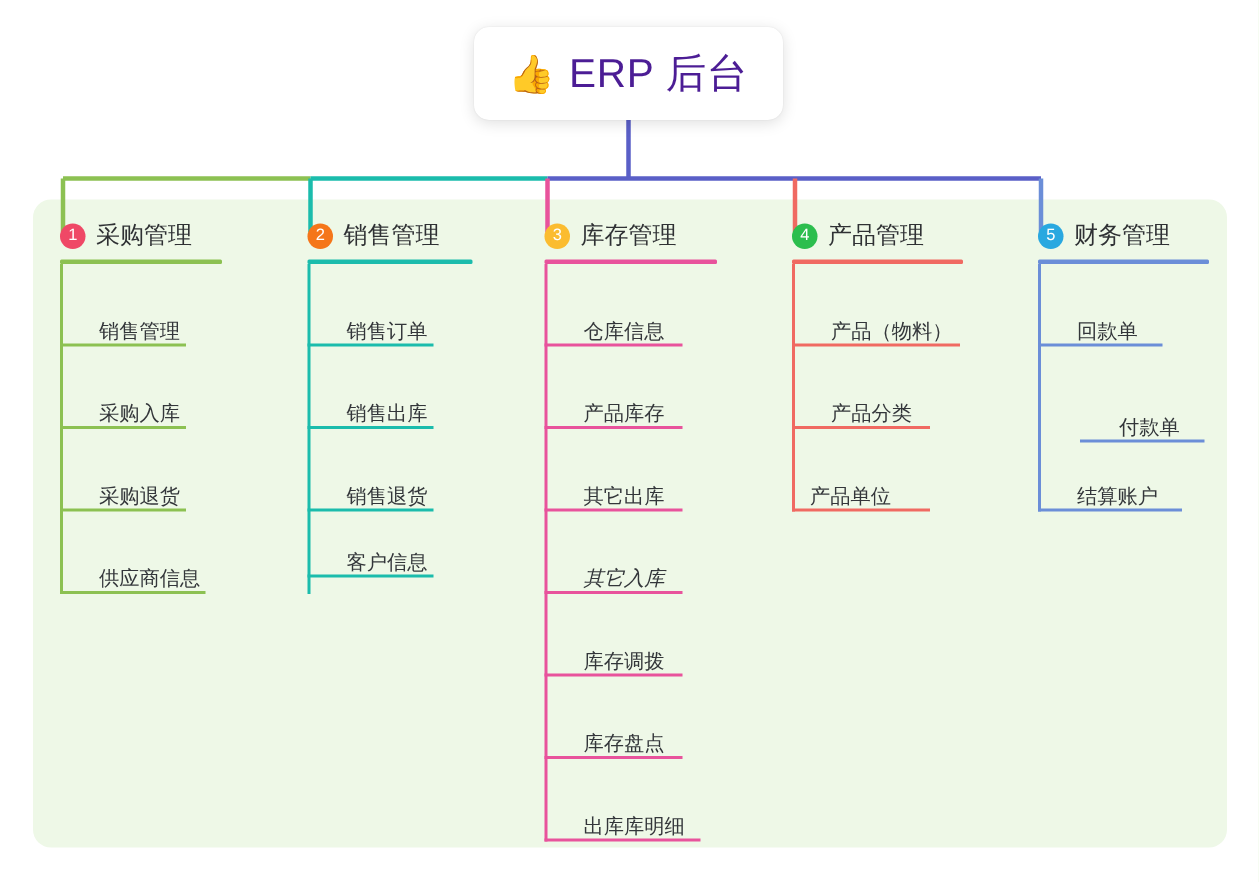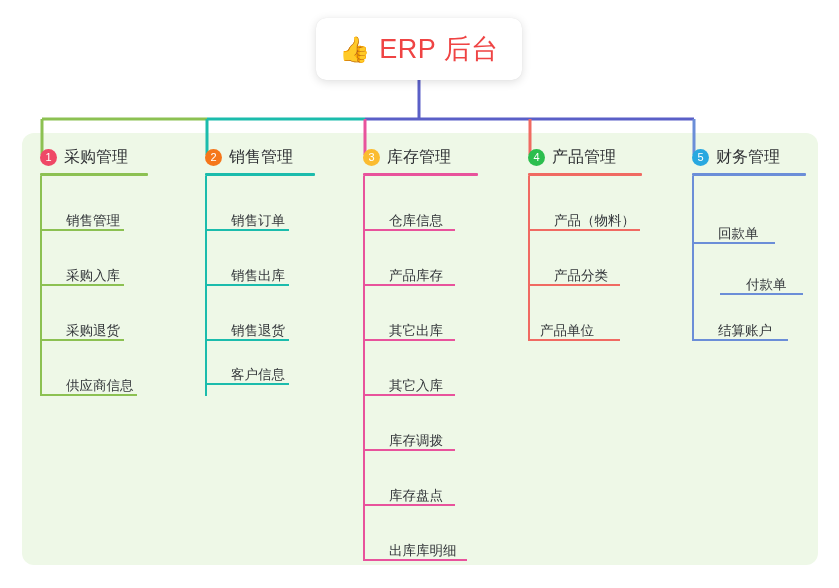--- a/index.html
+++ b/index.html
@@ -20,21 +20,21 @@
     background:#ffffff;
     border-radius:10px;
     box-shadow:0 2px 10px rgba(0,0,0,.13), 0 0 1px rgba(0,0,0,.10);
     display:flex;align-items:center;justify-content:center;
     box-sizing:border-box;
     z-index:5;
   }
   .title-inner{display:flex;align-items:center;gap:9px;}
   .title-emoji{font-size:25px;line-height:1;font-family:"DejaVu Sans",sans-serif;}
   .title-text{
-    font-size:27px;color:#ef4444;letter-spacing:.5px;
+    font-size:27px;color:#4c1d95;letter-spacing:.5px;
     white-space:nowrap;
   }
 
   
   .panel{
     position:absolute;
     left:22px;top:133px;
     width:796px;height:432px;
     background:#eef8e7;
     border-radius:12px;
@@ -170,21 +170,21 @@
             <div class="item-rule" style="width: 92px; background: rgb(232, 83, 156);"></div>
           </div>
           <div class="item" style="position: absolute; left: 0px; top: 55px; height: 55px;">
             <span class="item-label">产品库存</span>
             <div class="item-rule" style="width: 92px; background: rgb(232, 83, 156);"></div>
           </div>
           <div class="item" style="position: absolute; left: 0px; top: 110px; height: 55px;">
             <span class="item-label">其它出库</span>
             <div class="item-rule" style="width: 92px; background: rgb(232, 83, 156);"></div>
           </div>
-          <div class="item" style="position: absolute; left: 0px; top: 165px; height: 55px;">
+          <div class="item" style="position: absolute; left: 0px; top: 165px; height: 55px; font-style: italic;">
             <span class="item-label">其它入库</span>
             <div class="item-rule" style="width: 92px; background: rgb(232, 83, 156);"></div>
           </div>
           <div class="item" style="position: absolute; left: 0px; top: 220px; height: 55px;">
             <span class="item-label">库存调拨</span>
             <div class="item-rule" style="width: 92px; background: rgb(232, 83, 156);"></div>
           </div>
           <div class="item" style="position: absolute; left: 0px; top: 275px; height: 55px;">
             <span class="item-label">库存盘点</span>
             <div class="item-rule" style="width: 92px; background: rgb(232, 83, 156);"></div>
@@ -218,21 +218,21 @@
         </div>
       </div>
       <div class="col" style="left: 692px;">
         <div class="col-head">
           <span class="badge" style="background: rgb(41, 168, 224);">5</span>
           <span class="col-title">财务管理</span>
         </div>
         <div class="head-rule" style="width: 114px; background: rgb(107, 142, 216);"></div>
         <div class="items" style="height: 165px;">
           <div class="spine" style="background: rgb(107, 142, 216); height: 165px;"></div>
-          <div class="item" style="position: absolute; left: 0px; top: 13px; height: 55px;">
+          <div class="item" style="position: absolute; left: 0px; top: 0px; height: 55px;">
             <span class="item-label">回款单</span>
             <div class="item-rule" style="width: 83px; background: rgb(107, 142, 216);"></div>
           </div>
           <div class="item" style="position: absolute; left: 0px; top: 55px; height: 64px; margin-left: 28px;">
             <span class="item-label">付款单</span>
             <div class="item-rule" style="width: 83px; background: rgb(107, 142, 216);"></div>
           </div>
           <div class="item" style="position: absolute; left: 0px; top: 110px; height: 55px;">
             <span class="item-label">结算账户</span>
             <div class="item-rule" style="width: 96px; background: rgb(107, 142, 216);"></div>

